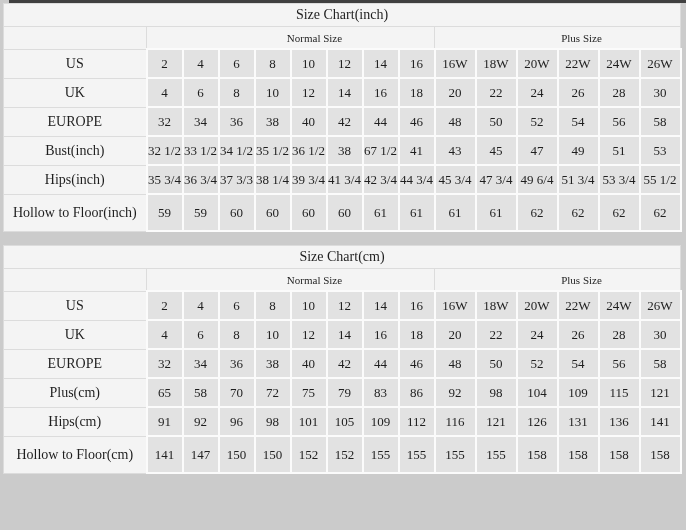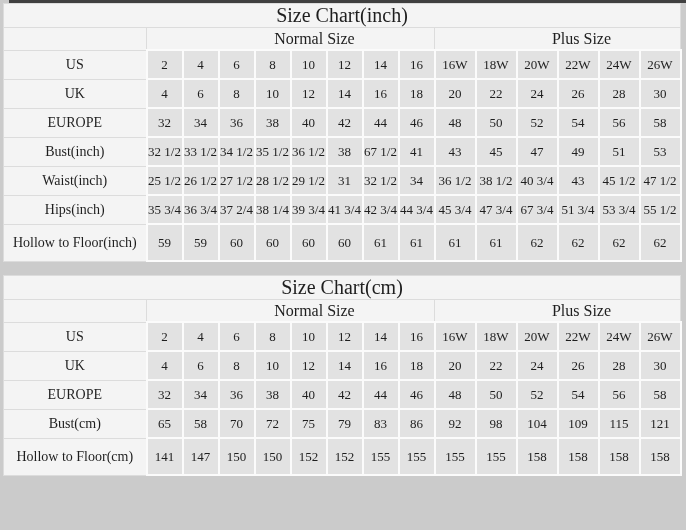--- a/index.html
+++ b/index.html
@@ -43,22 +43,22 @@
   }
   .hcell {
     background: #f4f4f4;
     border: 1px solid #dcdcdc;
   }
   .dcell {
     background: #e2e2e2;
     border: 2px solid #fbfbfb;
     font-size: 13px;
   }
-  .title-cell  { font-size: 20px; height: 22px; text-align: center; }
-  .group-cell  { font-size: 16px; height: 21px; padding-left: 48px; }
+  .title-cell  { font-size: 14px; height: 22px; text-align: center; }
+  .group-cell  { font-size: 11px; height: 21px; padding-left: 48px; }
   .label-cell  { font-size: 14px; }
   tr.data-row  { height: 29px; }
   tr.tall-row  { height: 37px; border-radius: 12px; }
 </style>
 </head>
 <body>
 
 <div class="top-rule"></div>
 
 <table class="size-chart first">
@@ -150,49 +150,32 @@
         <td class="dcell">67 1/2</td>
         <td class="dcell">41</td>
         <td class="dcell">43</td>
         <td class="dcell">45</td>
         <td class="dcell">47</td>
         <td class="dcell">49</td>
         <td class="dcell">51</td>
         <td class="dcell">53</td>
       </tr>
       <tr class="data-row">
-        <td class="hcell label-cell">Waist(inch)</td>
-        <td class="dcell">25 1/2</td>
-        <td class="dcell">26 1/2</td>
-        <td class="dcell">27 1/2</td>
-        <td class="dcell">28 1/2</td>
-        <td class="dcell">29 1/2</td>
-        <td class="dcell">31</td>
-        <td class="dcell">32 1/2</td>
-        <td class="dcell">34</td>
-        <td class="dcell">36 1/2</td>
-        <td class="dcell">38 1/2</td>
-        <td class="dcell">40 3/4</td>
-        <td class="dcell">43</td>
-        <td class="dcell">45 1/2</td>
-        <td class="dcell">47 1/2</td>
-      </tr>
-      <tr class="data-row">
         <td class="hcell label-cell">Hips(inch)</td>
         <td class="dcell">35 3/4</td>
         <td class="dcell">36 3/4</td>
-        <td class="dcell">37 2/4</td>
+        <td class="dcell">37 3/3</td>
         <td class="dcell">38 1/4</td>
         <td class="dcell">39 3/4</td>
         <td class="dcell">41 3/4</td>
         <td class="dcell">42 3/4</td>
         <td class="dcell">44 3/4</td>
         <td class="dcell">45 3/4</td>
         <td class="dcell">47 3/4</td>
-        <td class="dcell">67 3/4</td>
+        <td class="dcell">49 6/4</td>
         <td class="dcell">51 3/4</td>
         <td class="dcell">53 3/4</td>
         <td class="dcell">55 1/2</td>
       </tr>
       <tr class="data-row tall-row">
         <td class="hcell label-cell">Hollow to Floor(inch)</td>
         <td class="dcell">59</td>
         <td class="dcell">59</td>
         <td class="dcell">60</td>
         <td class="dcell">60</td>
@@ -282,35 +265,52 @@
         <td class="dcell">44</td>
         <td class="dcell">46</td>
         <td class="dcell">48</td>
         <td class="dcell">50</td>
         <td class="dcell">52</td>
         <td class="dcell">54</td>
         <td class="dcell">56</td>
         <td class="dcell">58</td>
       </tr>
       <tr class="data-row">
-        <td class="hcell label-cell">Bust(cm)</td>
+        <td class="hcell label-cell">Plus(cm)</td>
         <td class="dcell">65</td>
         <td class="dcell">58</td>
         <td class="dcell">70</td>
         <td class="dcell">72</td>
         <td class="dcell">75</td>
         <td class="dcell">79</td>
         <td class="dcell">83</td>
         <td class="dcell">86</td>
         <td class="dcell">92</td>
         <td class="dcell">98</td>
         <td class="dcell">104</td>
         <td class="dcell">109</td>
         <td class="dcell">115</td>
         <td class="dcell">121</td>
+      </tr>
+      <tr class="data-row">
+        <td class="hcell label-cell">Hips(cm)</td>
+        <td class="dcell">91</td>
+        <td class="dcell">92</td>
+        <td class="dcell">96</td>
+        <td class="dcell">98</td>
+        <td class="dcell">101</td>
+        <td class="dcell">105</td>
+        <td class="dcell">109</td>
+        <td class="dcell">112</td>
+        <td class="dcell">116</td>
+        <td class="dcell">121</td>
+        <td class="dcell">126</td>
+        <td class="dcell">131</td>
+        <td class="dcell">136</td>
+        <td class="dcell">141</td>
       </tr>
       <tr class="data-row tall-row">
         <td class="hcell label-cell">Hollow to Floor(cm)</td>
         <td class="dcell">141</td>
         <td class="dcell">147</td>
         <td class="dcell">150</td>
         <td class="dcell">150</td>
         <td class="dcell">152</td>
         <td class="dcell">152</td>
         <td class="dcell">155</td>

